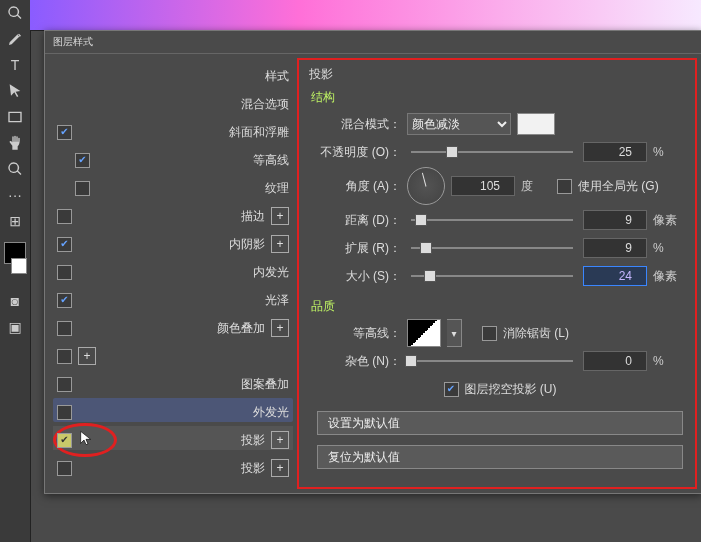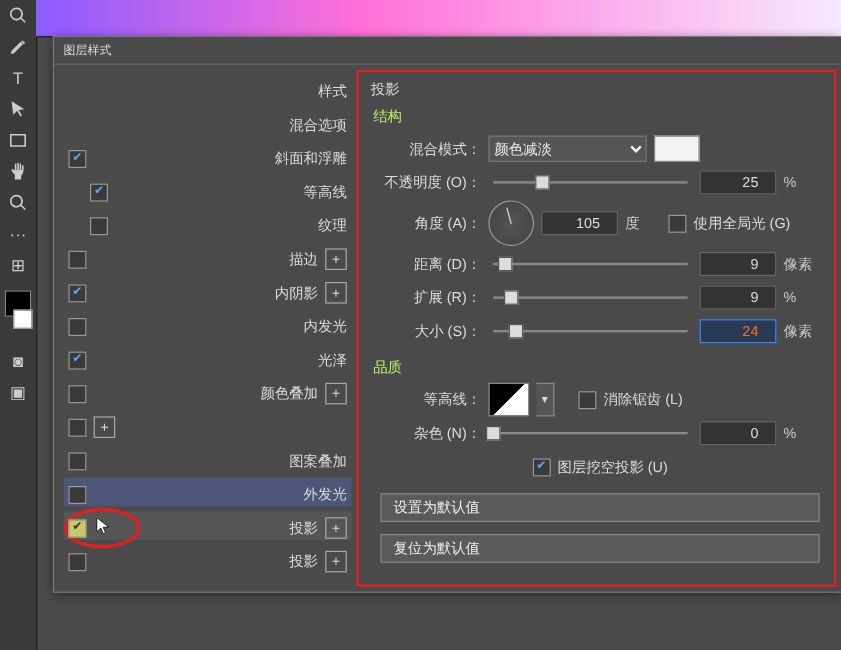--- a/index.html
+++ b/index.html
@@ -181,21 +181,21 @@
   .numbox {
     width: 34px; height: 18px;
     background: #333;
     border: 1px solid #666;
     color: #ddd;
     text-align: right;
     padding: 0 14px;
     font-size: 12px;
     line-height: 18px;
   }
-  .numbox.focus { border: 1px solid #3a86ff; background: #2a3a55; color: #f97316; }
+  .numbox.focus { border: 1px solid #3a86ff; background: #2a3a55; color: #c4b5fd; }
   .unit { width: 30px; color: #ccc; }
   select.ps-select {
     background: #555; color: #eee;
     border: 1px solid #777;
     height: 22px;
     font-size: 12px;
   }
   .color-swatch {
     width: 36px; height: 20px;
     background: #f2f2f2;
@@ -370,21 +370,21 @@
       </div>
     </div>
 
     <div class="right-pane">
       <div class="section-title">投影</div>
       <fieldset>
         <legend>结构</legend>
 
         <div class="form-row">
           <span class="flabel">混合模式：</span>
-          <select class="ps-select" style="width:132px">
+          <select class="ps-select" style="width:104px">
             <option>颜色减淡</option>
           </select>
           <span class="color-swatch"></span>
         </div>
 
         <div class="form-row">
           <span class="flabel">不透明度 (O)：</span>
           <div class="slider">
               <div class="thumb" style="left:25%"></div>
             </div>

